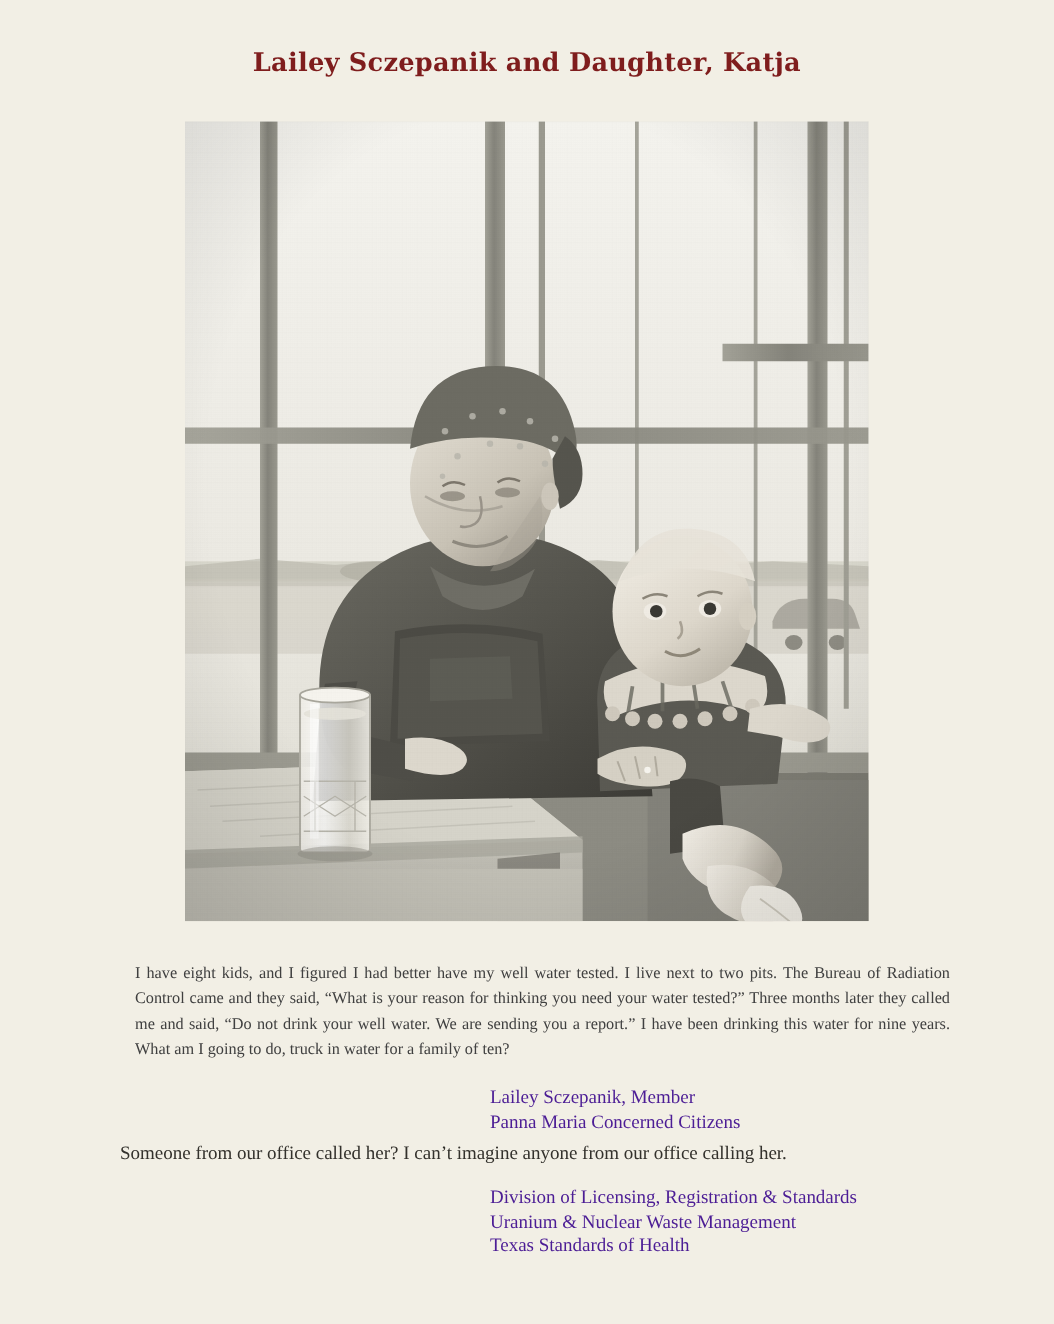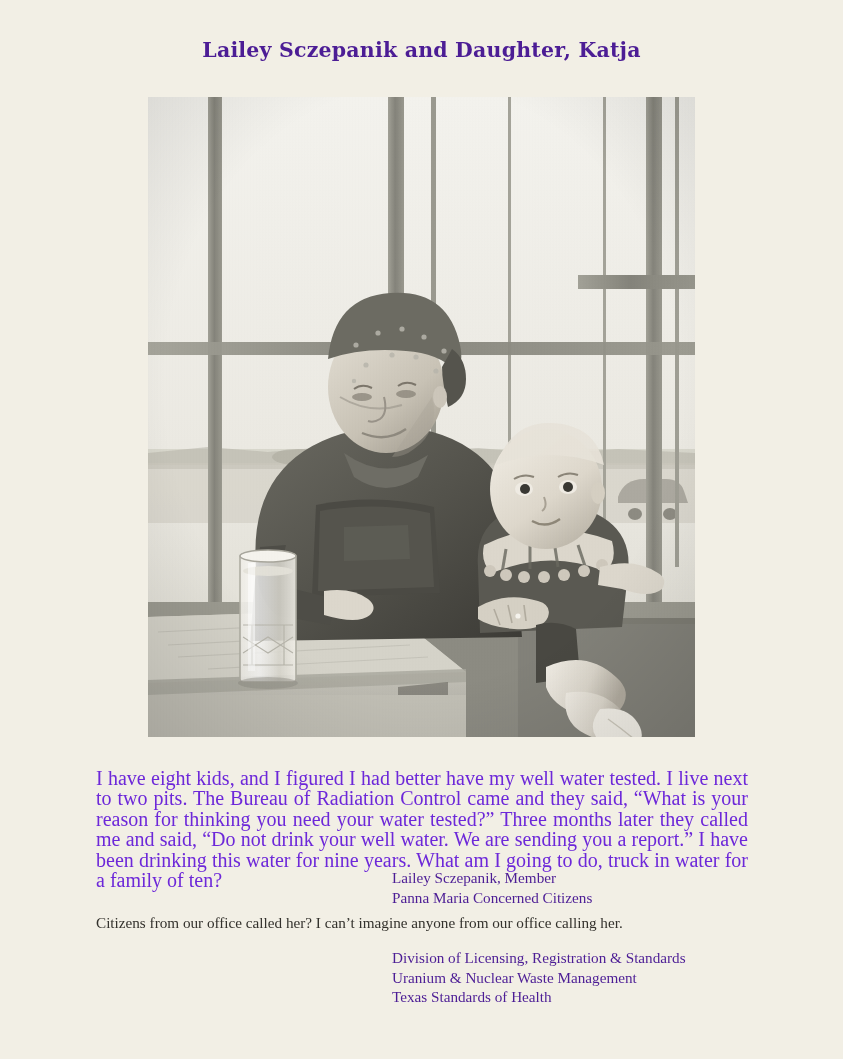--- a/index.html
+++ b/index.html
@@ -28,21 +28,21 @@
   .title {
     position: absolute;
     top: 38px;
     left: 0;
     width: 843px;
     text-align: center;
     font-family: "DejaVu Serif", "Liberation Serif", serif;
     font-weight: bold;
     font-size: 20.5px;
     letter-spacing: 0.2px;
-    color: #4c1d95;
+    color: #7f1d1d;
   }
 
   
   .photo {
     position: absolute;
     left: 148px;
     top: 97px;
     width: 547px;
     height: 640px;
     overflow: hidden;
@@ -57,26 +57,26 @@
     pointer-events: none;
     opacity: .22;
     background-image:
       repeating-linear-gradient(0deg, rgba(0,0,0,.05) 0px, rgba(0,0,0,0) 1px, rgba(0,0,0,.03) 2px, rgba(0,0,0,0) 3px),
       repeating-linear-gradient(90deg, rgba(0,0,0,.04) 0px, rgba(0,0,0,0) 1px, rgba(0,0,0,.02) 2px, rgba(0,0,0,0) 3px);
   }
 
   
   .quote {
     position: absolute;
-    left: 96px;
+    left: 108px;
     width: 652px;
-    font-size: 20px;
+    font-size: 13px;
     line-height: 20.4px;
     text-align: justify;
-    color: #6d28d9;
+    color: #404040;
   }
   #quote-one { top: 768px; }
 
   .statement {
     position: absolute;
     left: 96px;
     width: 652px;
     font-size: 15.2px;
     line-height: 20.4px;
     color: #33312c;
@@ -326,21 +326,21 @@
     <div class="grain"></div>
   </div>
 
   <div class="quote" id="quote-one">I have eight kids, and I figured I had better have my well water tested.  I live next to two pits.  The Bureau of Radiation Control came and they said, “What is your reason for thinking you need your water tested?”  Three months later they called me and said, “Do not drink your well water.  We are sending you a report.”  I have been drinking this water for nine years.  What am I going to do, truck in water for a family of ten?</div>
 
   <div class="attribution" id="attrib-one">
     <div>Lailey Sczepanik, Member</div>
     <div>Panna Maria Concerned Citizens</div>
   </div>
 
-  <div class="statement" id="statement-two">Citizens from our office called her?  I can’t imagine anyone from our office calling her.</div>
+  <div class="statement" id="statement-two">Someone from our office called her?  I can’t imagine anyone from our office calling her.</div>
 
   <div class="attribution" id="attrib-two">
     <div>Division of Licensing, Registration &amp; Standards</div>
     <div>Uranium &amp; Nuclear Waste Management</div>
     <div>Texas Standards of Health</div>
   </div>
 
 </div>
 
 </body></html>

